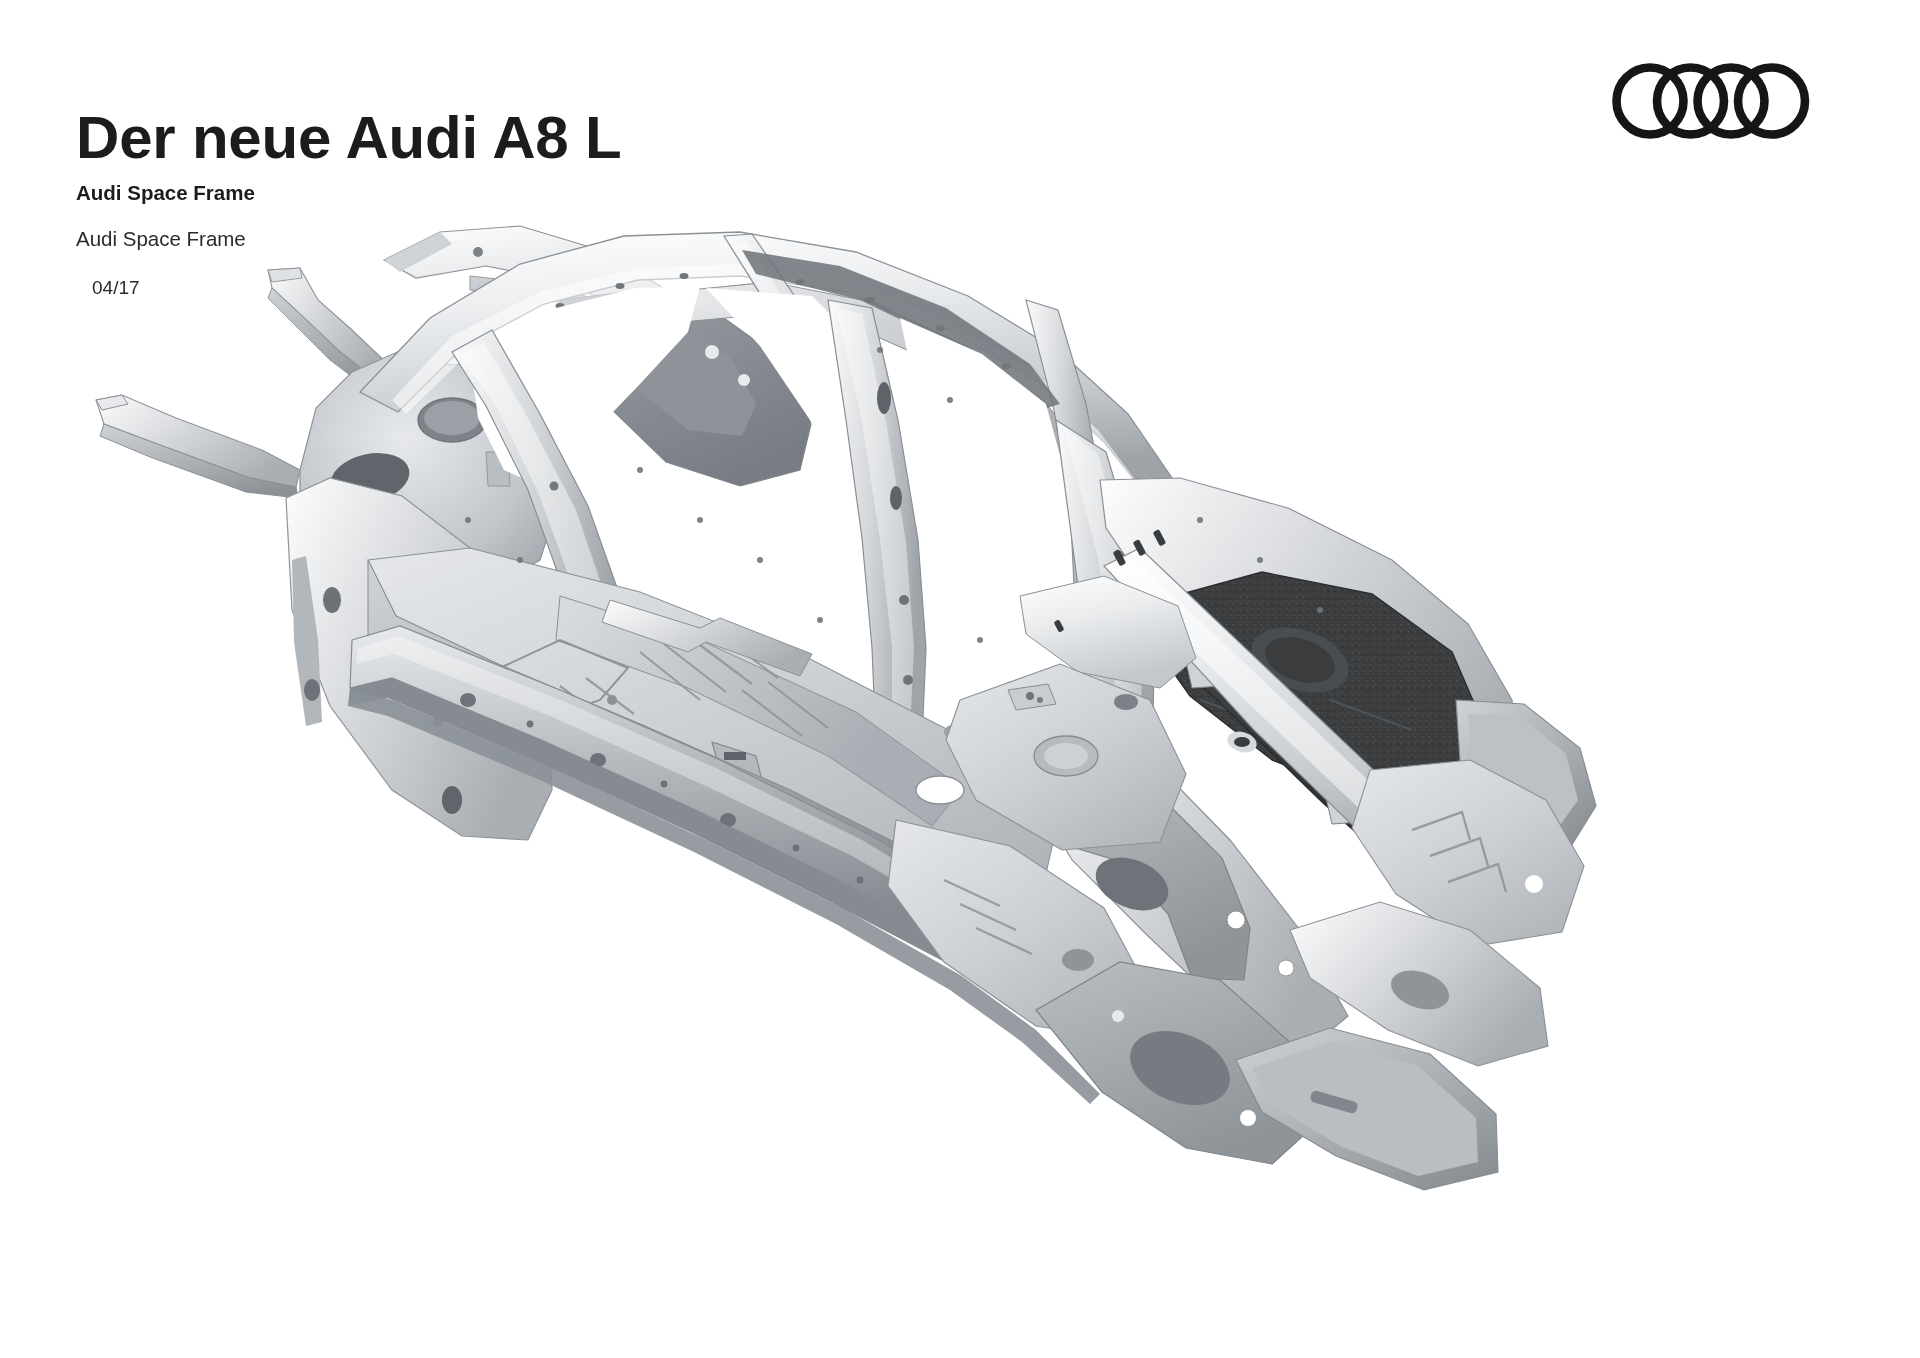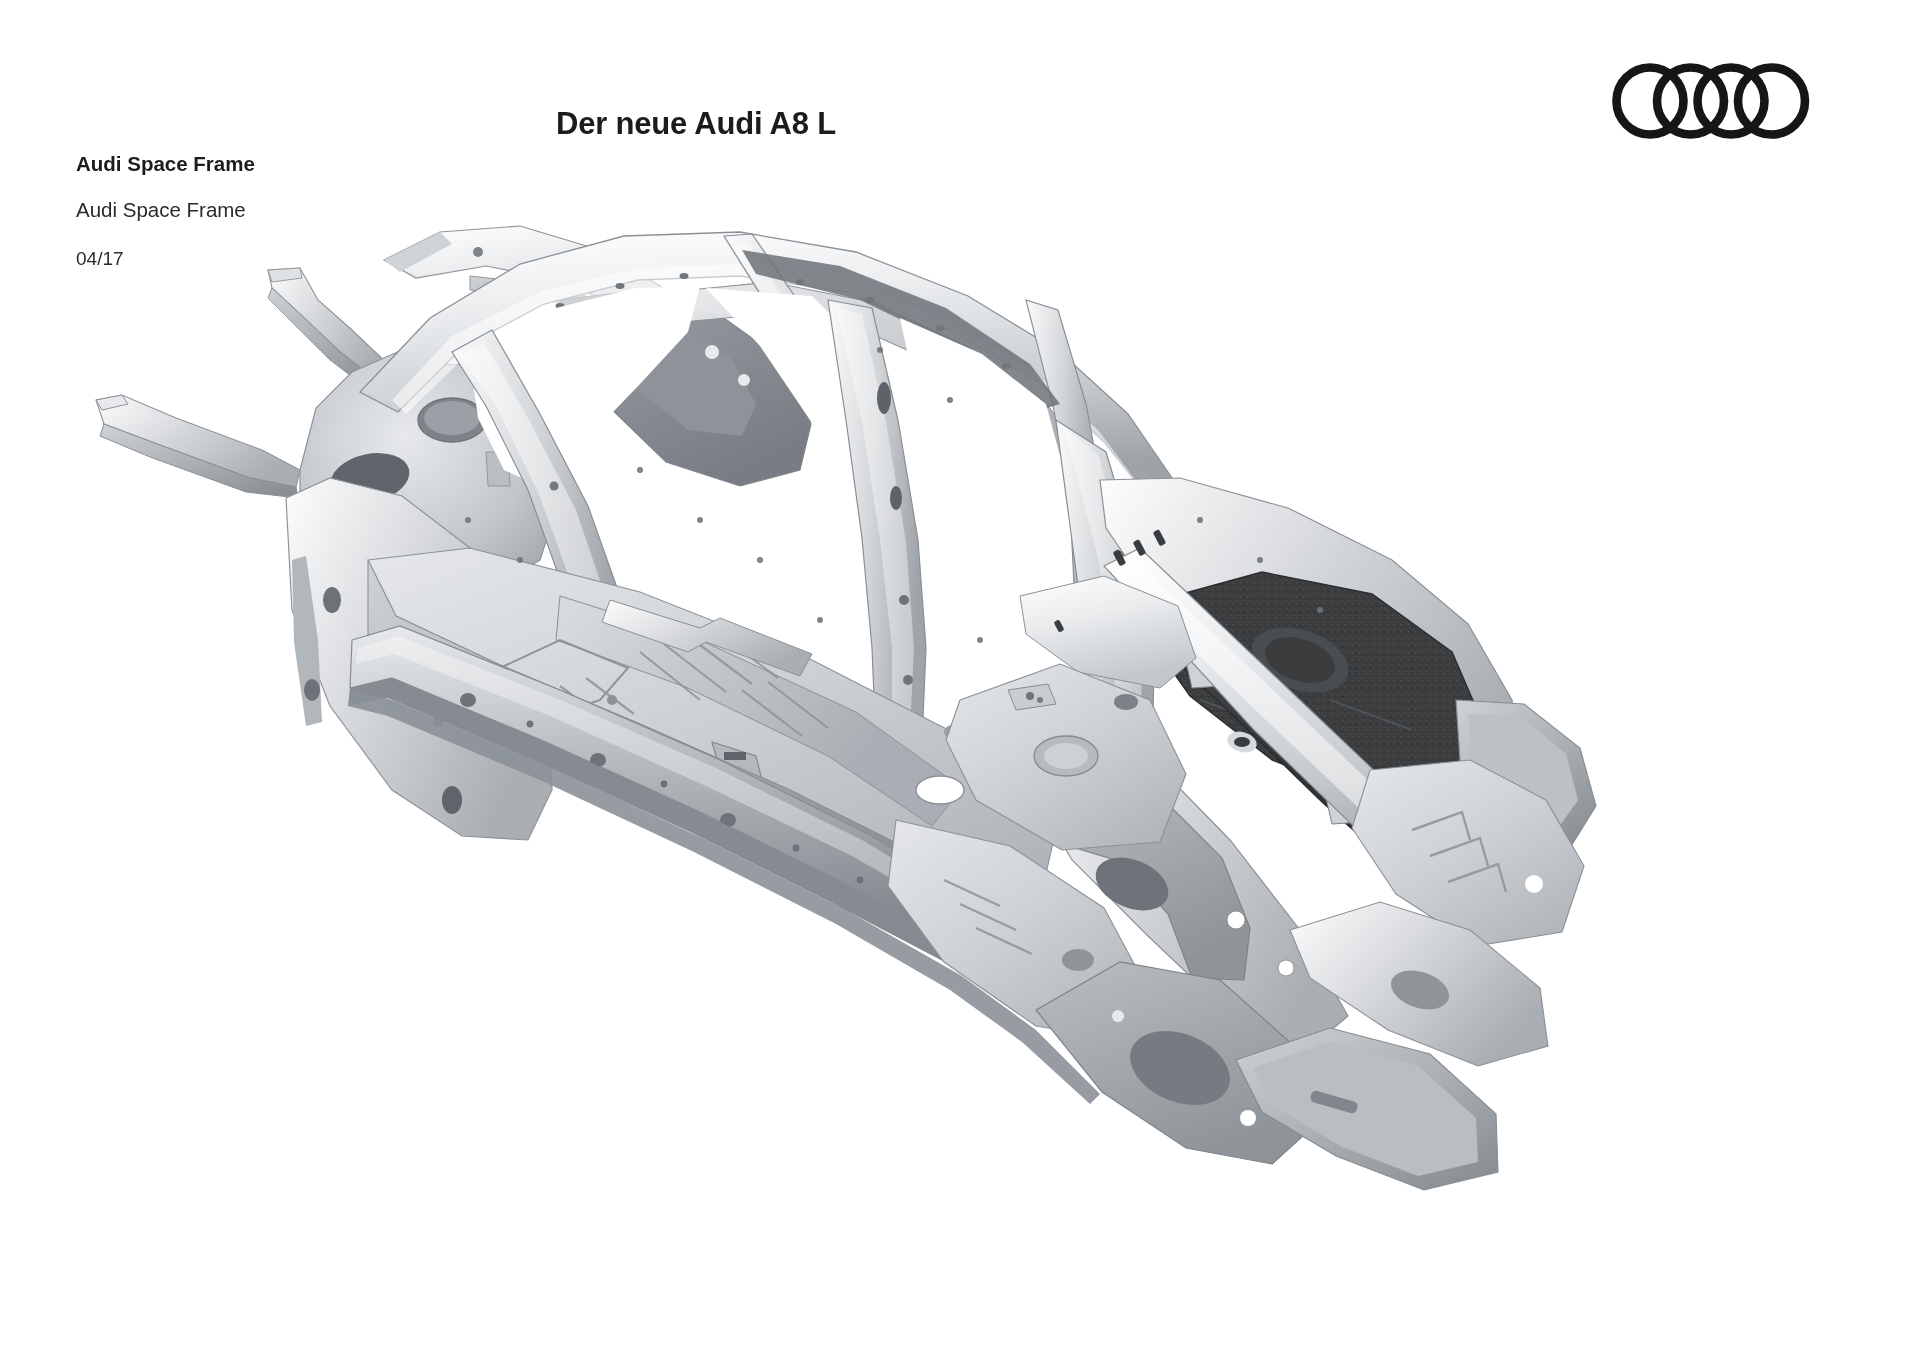--- a/index.html
+++ b/index.html
@@ -18,28 +18,27 @@
   }
 
   
   #caption-block {
     position: absolute;
     left: 76px;
     top: 108px;
     width: 760px;
   }
   #title-main {
-    font-size: 31px;
+    font-size: 60px;
     font-weight: bold;
     letter-spacing: -0.2px;
     line-height: 1.0;
     color: #1c1c1c;
     margin: 0 0 15px 0;
     white-space: nowrap;
-    text-align: right;
   }
   #subtitle-de {
     font-size: 20.5px;
     font-weight: bold;
     line-height: 1.0;
     color: #1c1c1c;
     margin: 0 0 25px 0;
   }
   #title-en {
     font-size: 20.5px;
@@ -53,21 +52,21 @@
     font-weight: normal;
     line-height: 1.0;
     color: #2b2b2b;
     margin: 0 0 29px 0;
   }
   #date-line {
     font-size: 19px;
     font-weight: normal;
     line-height: 1.0;
     color: #2b2b2b;
-    margin: 0;
+    margin: 16px;
   }
 
   
   #audi-rings {
     position: absolute;
     left: 1611px;
     top: 52px;
     width: 200px;
     height: 98px;
   }

